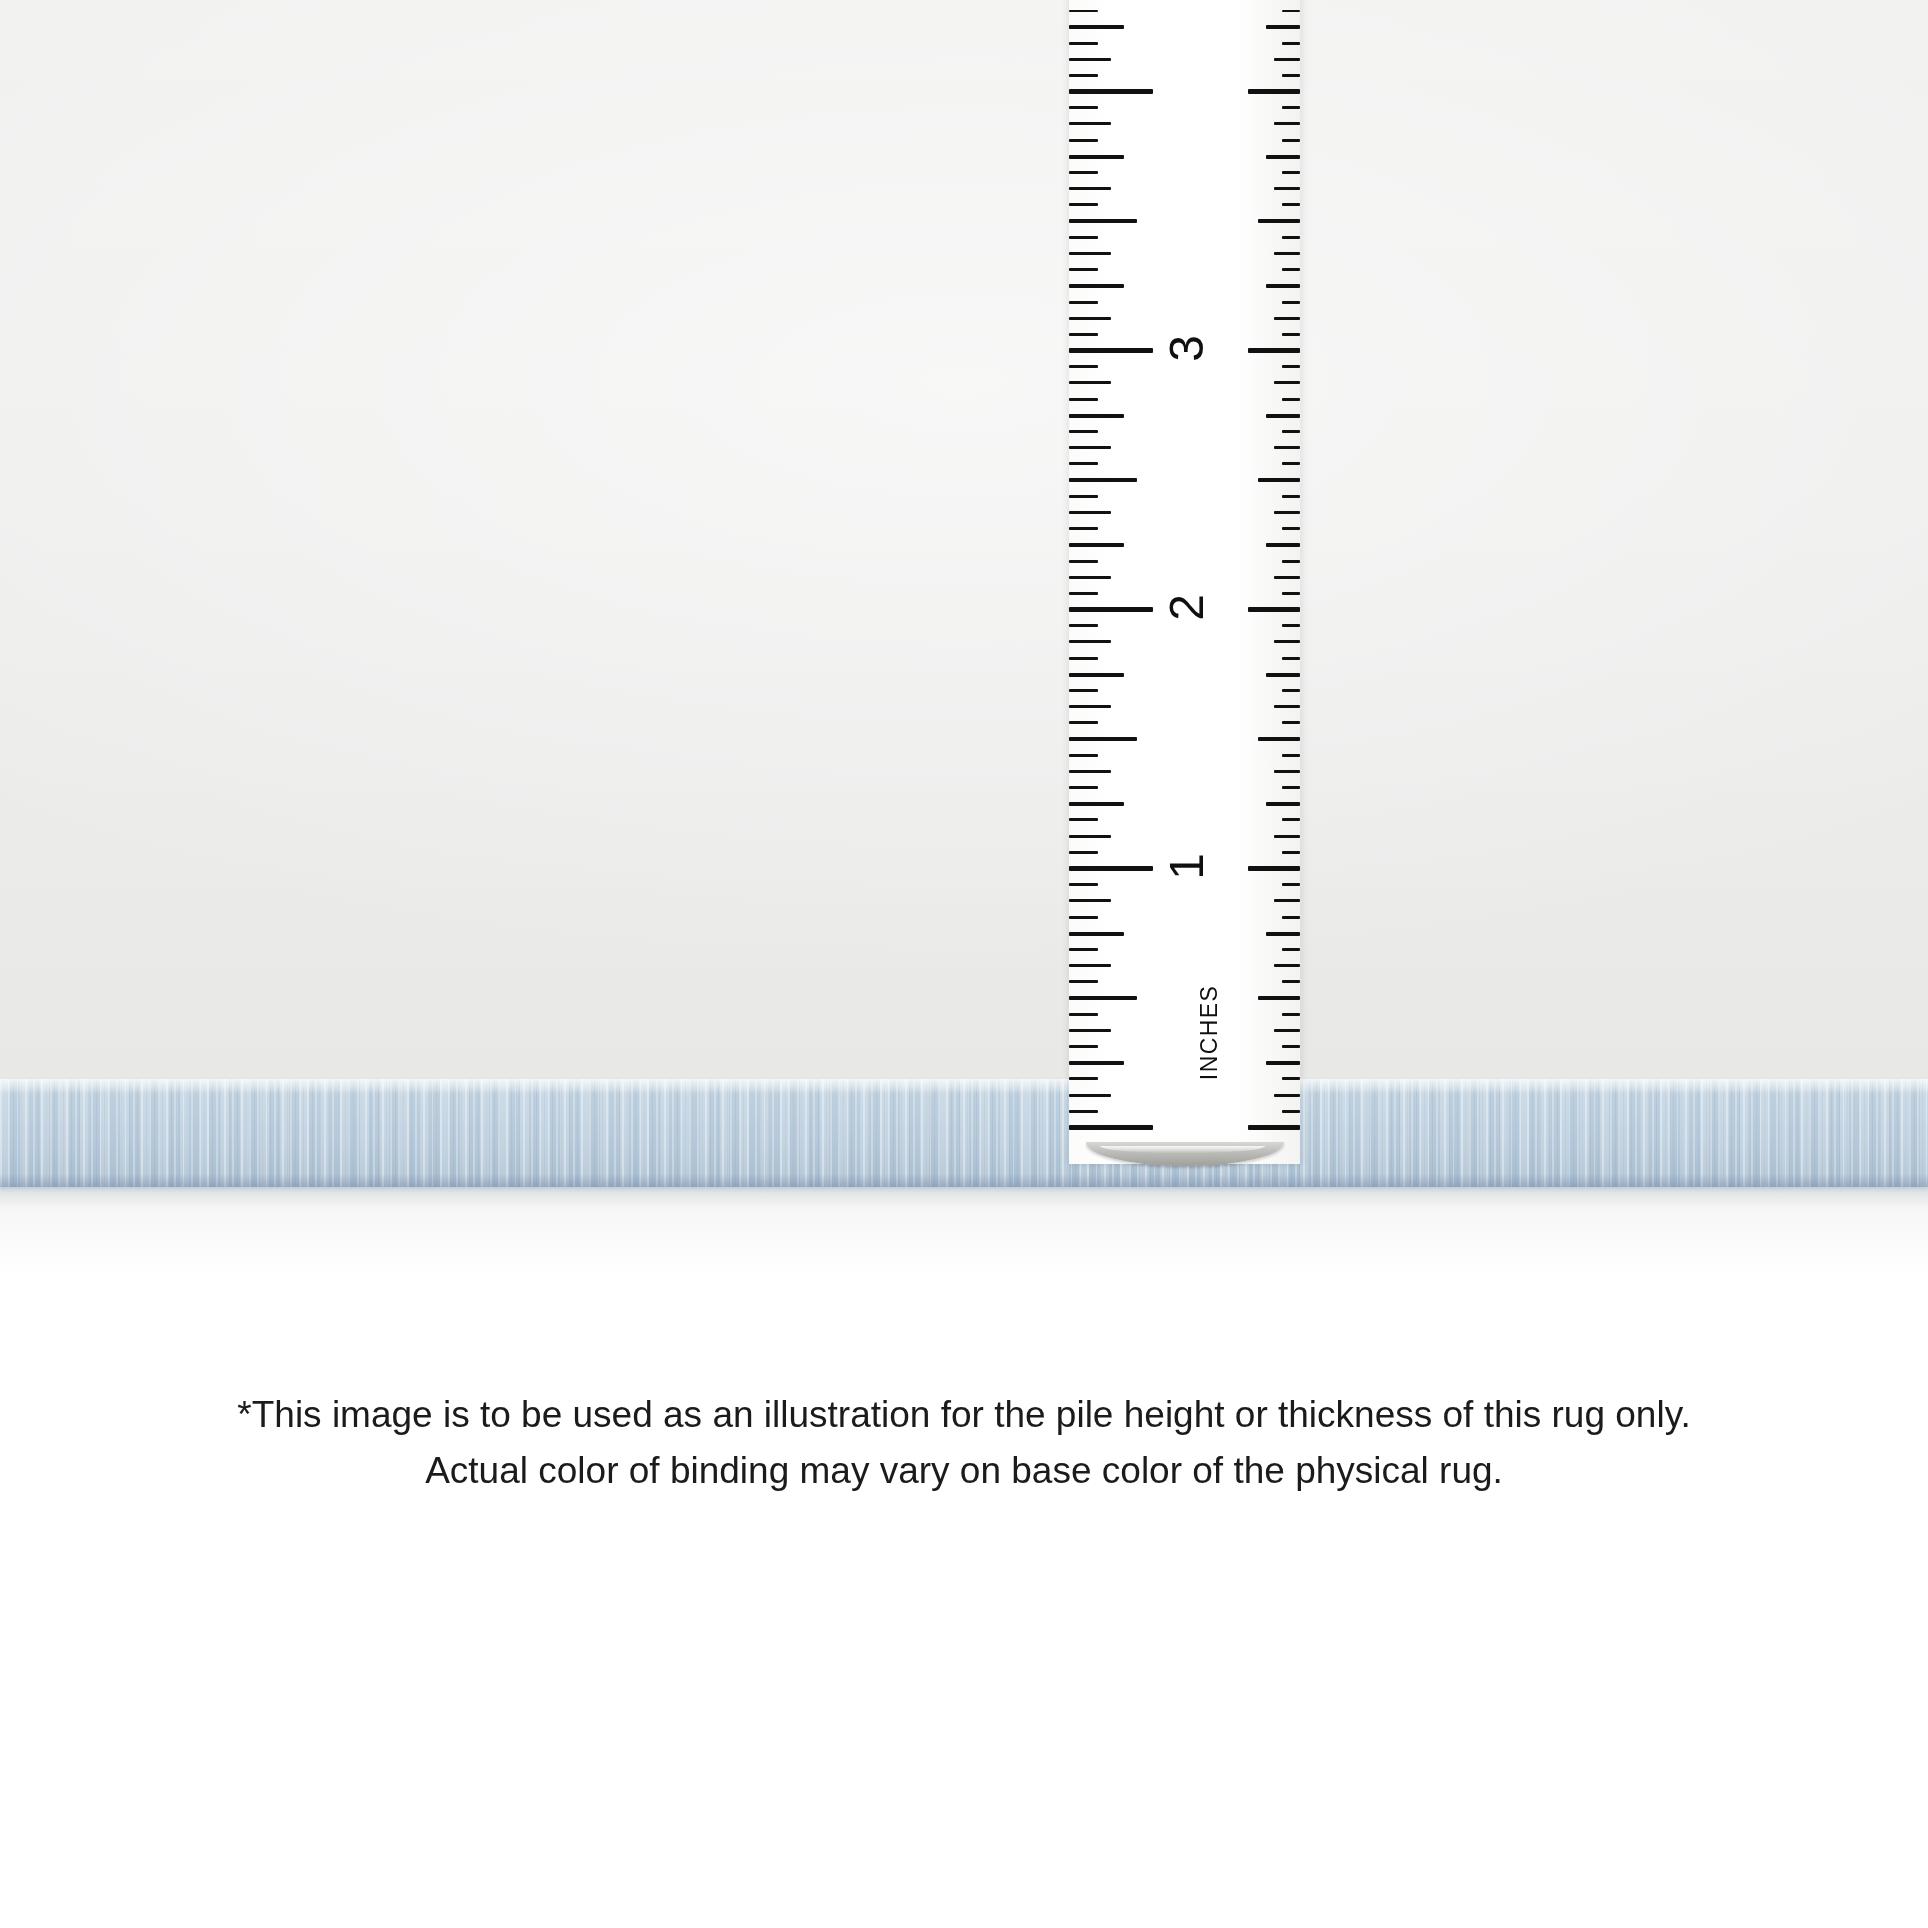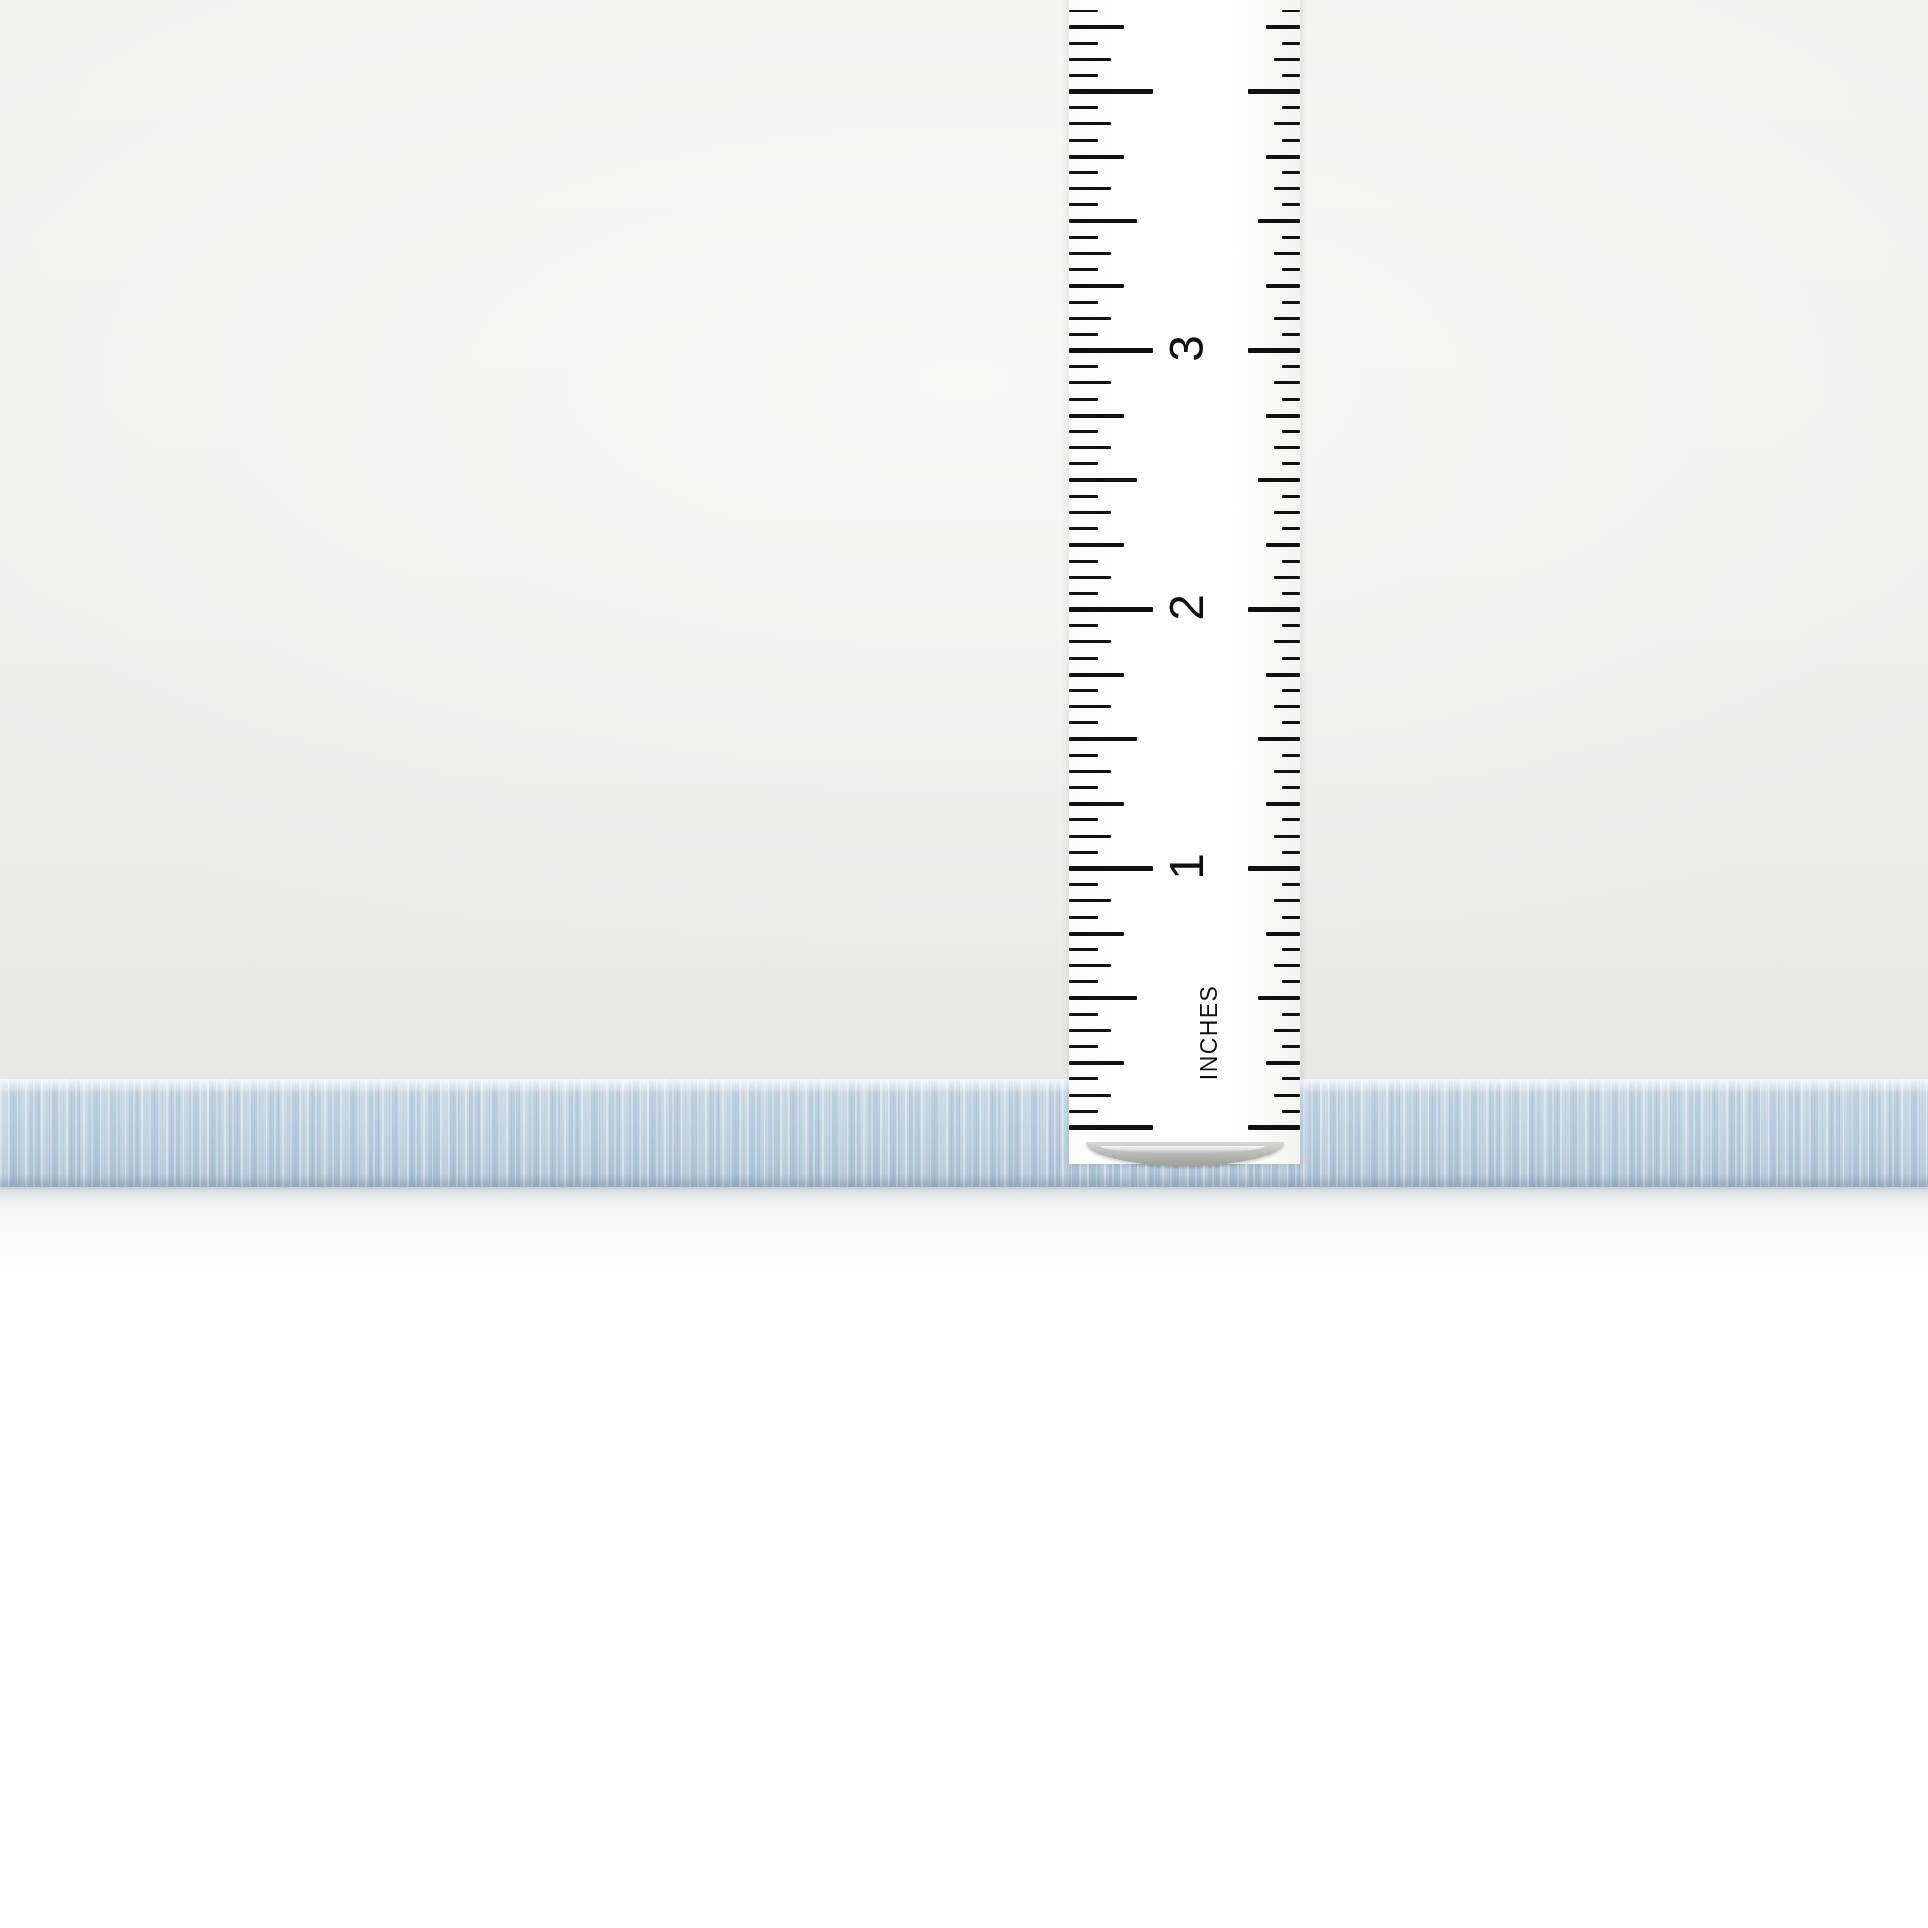--- a/index.html
+++ b/index.html
@@ -372,15 +372,19 @@
       <div class="num" id="num-2" style="top: 584px; left: 104px;">2</div>
       <div class="num" id="num-1" style="top: 843px; left: 104px;">1</div>
       <div class="inches-label" id="inches-label" style="top: 1023px; left: 93px;">INCHES</div>
 
       <div class="ruler-tip"></div>
       <div class="ruler-tip-shine"></div>
     </div>
 
   </div>
 
+  <div class="caption">
+    <span class="caption-line">*This image is to be used as an illustration for the pile height or thickness of this rug only.</span>
+    <span class="caption-line">Actual color of binding may vary on base color of the physical rug.</span>
+  </div>
 
 </div>
 
 
 </body></html>

